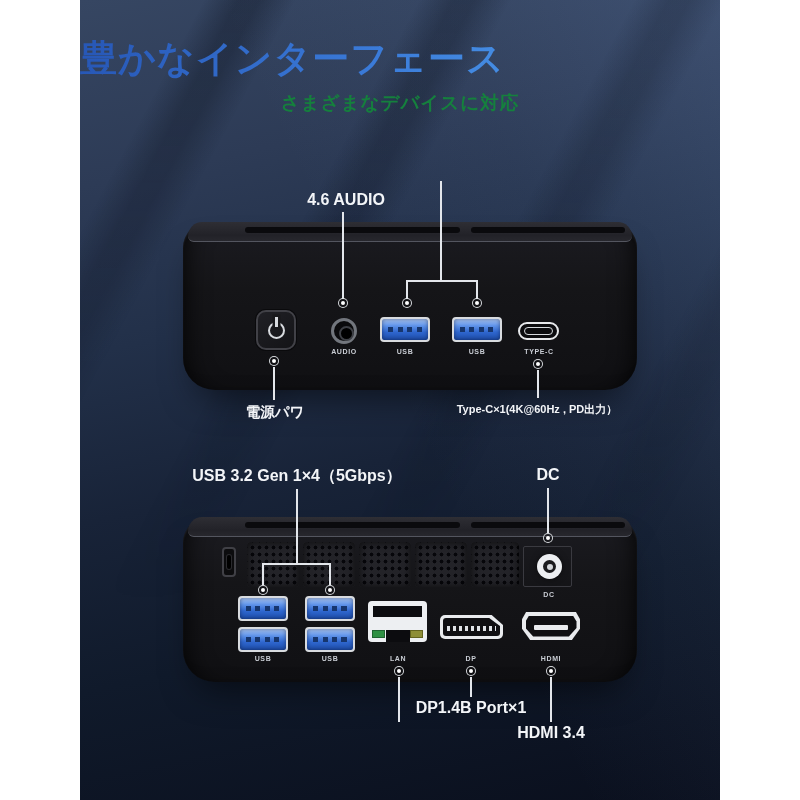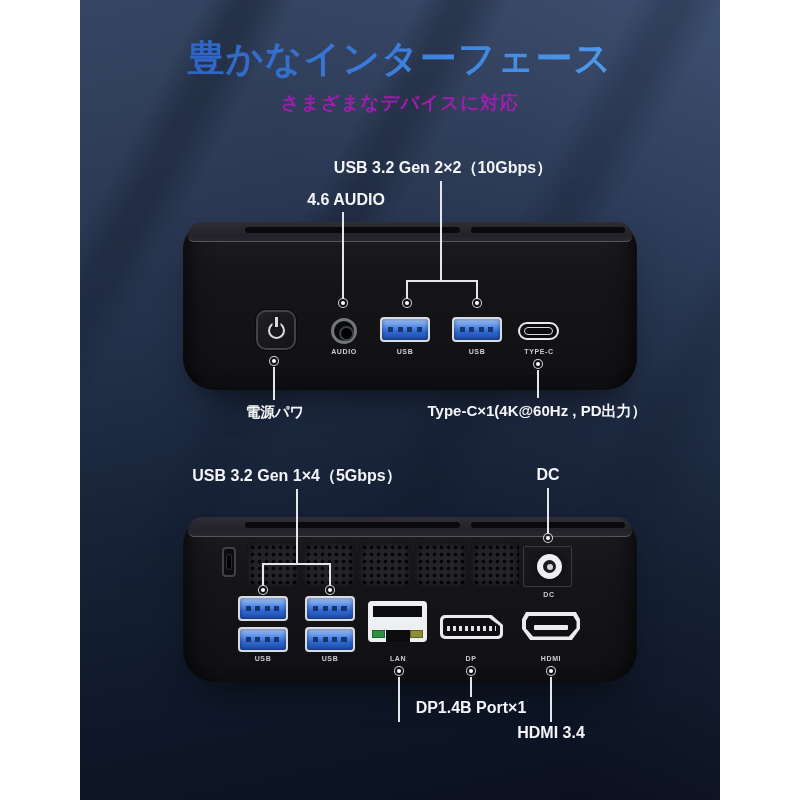--- a/index.html
+++ b/index.html
@@ -11,27 +11,27 @@
   .photo { position:absolute; left:80px; top:0; width:640px; height:800px; z-index:1;
     background:linear-gradient(168deg,#364662 0%,#2d3b56 20%,#223049 38%,#182338 56%,#101a2b 74%,#0a0f1d 100%); }
   .photo::before { content:""; position:absolute; inset:0;
     background:repeating-linear-gradient(118deg, rgba(0,0,0,0) 0px, rgba(0,0,0,0) 110px, rgba(4,8,18,0.30) 140px, rgba(4,8,18,0.30) 158px, rgba(0,0,0,0) 190px);
     -webkit-mask-image:linear-gradient(180deg,#000 0%,rgba(0,0,0,0.5) 45%,transparent 75%);
     mask-image:linear-gradient(180deg,#000 0%,rgba(0,0,0,0.5) 45%,transparent 75%); }
   .photo::after { content:""; position:absolute; inset:0;
     background:linear-gradient(245deg, rgba(120,152,205,0.20) 0%, rgba(120,152,205,0.06) 28%, transparent 50%); }
 
   
-  .title { position:absolute; left:80px; top:34px; width:640px; text-align:center; z-index:3;
+  .title { position:absolute; left:80px; top:34px; width:640px; z-index:3;
     font-size:37px; font-weight:bold; letter-spacing:1px;
     background:linear-gradient(96deg,#2757b6 0%,#3a7ad8 45%,#55a9f4 100%);
     -webkit-background-clip:text; background-clip:text; color:transparent;
     -webkit-text-fill-color:transparent; }
   .subtitle { position:absolute; left:80px; top:90px; width:640px; text-align:center; z-index:3;
-    font-size:18.5px; font-weight:bold; color:#a21caf; letter-spacing:1px; }
+    font-size:18.5px; font-weight:bold; color:#15803d; letter-spacing:1px; }
 
   
   .device { position:absolute; z-index:2; border-radius:26px 26px 32px 32px;
     background:linear-gradient(180deg,#26262b 0%,#1a1a1f 9%,#151518 40%,#101013 100%);
     box-shadow:inset 0 2px 2px rgba(255,255,255,0.07),
                inset 16px 0 26px -16px rgba(0,0,0,0.95),
                inset -16px 0 26px -16px rgba(0,0,0,0.95),
                0 20px 34px -14px rgba(0,0,0,0.55); }
   .lid { position:absolute; left:5px; right:5px; top:0; height:20px; border-radius:22px 22px 9px 9px;
     background:linear-gradient(180deg,#2e2e34 0%,#222228 70%,#27272d 100%);
@@ -121,21 +121,20 @@
 </style>
 </head>
 <body>
 
 <div class="stage">
   <div class="photo"></div>
 
   <div class="title">豊かなインターフェース</div>
   <div class="subtitle">さまざまなデバイスに対応</div>
 
-  <div class="clabel" style="left:243px; top:158px; width:400px; font-size:16px;">USB 3.2 Gen 2×2（10Gbps）</div>
   <div class="clabel" style="left:246px; top:191px; width:200px; font-size:16px;">4.6 AUDIO</div>
 
   <div class="cline" style="left:342px; top:212px; height:87px;"></div>
   <div class="cdot" style="left:338px; top:298px;"></div>
   <div class="cline" style="left:440px; top:181px; height:99px;"></div>
   <div class="chline" style="left:406px; top:280px; width:71px;"></div>
   <div class="cline" style="left:406px; top:280px; height:19px;"></div>
   <div class="cline" style="left:476px; top:280px; height:19px;"></div>
   <div class="cdot" style="left:402px; top:298px;"></div>
   <div class="cdot" style="left:472px; top:298px;"></div>
@@ -156,21 +155,21 @@
     <div class="plabel" style="left:192px; top:126px;">USB</div>
     <div class="plabel" style="left:264px; top:126px;">USB</div>
     <div class="plabel" style="left:326px; top:126px;">TYPE-C</div>
   </div>
 
   <div class="cdot" style="left:269px; top:356px;"></div>
   <div class="cline" style="left:273px; top:367px; height:33px;"></div>
   <div class="clabel" style="left:175px; top:403px; width:200px; font-size:14.5px;">電源パワ</div>
   <div class="cdot" style="left:533px; top:359px;"></div>
   <div class="cline" style="left:537px; top:370px; height:28px;"></div>
-  <div class="clabel" style="left:387px; top:402px; width:300px; font-size:15px;">Type-C×1(4K@60Hz , PD出力）</div>
+  <div class="clabel" style="left:387px; top:402px; width:300px; font-size:11px;">Type-C×1(4K@60Hz , PD出力）</div>
 
   <div class="clabel" style="left:147px; top:466px; width:300px; font-size:16px;">USB 3.2 Gen 1×4（5Gbps）</div>
   <div class="clabel" style="left:498px; top:466px; width:100px; font-size:16px;">DC</div>
   <div class="cline" style="left:296px; top:489px; height:74px;"></div>
   <div class="chline" style="left:262px; top:563px; width:69px;"></div>
   <div class="cline" style="left:262px; top:563px; height:22px;"></div>
   <div class="cline" style="left:329px; top:563px; height:22px;"></div>
   <div class="cdot" style="left:258px; top:585px;"></div>
   <div class="cdot" style="left:325px; top:585px;"></div>
   <div class="cline" style="left:547px; top:488px; height:45px;"></div>

